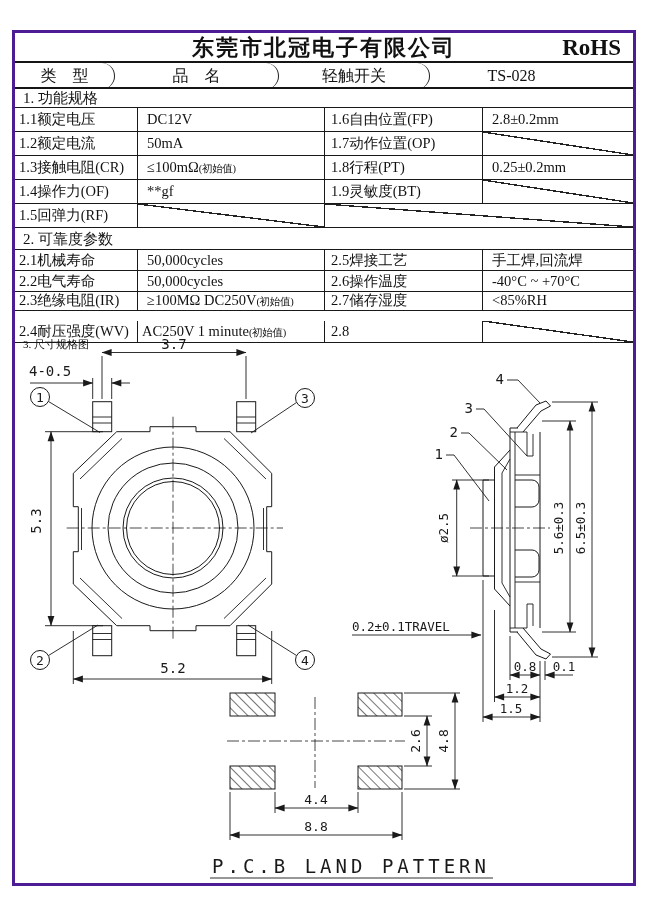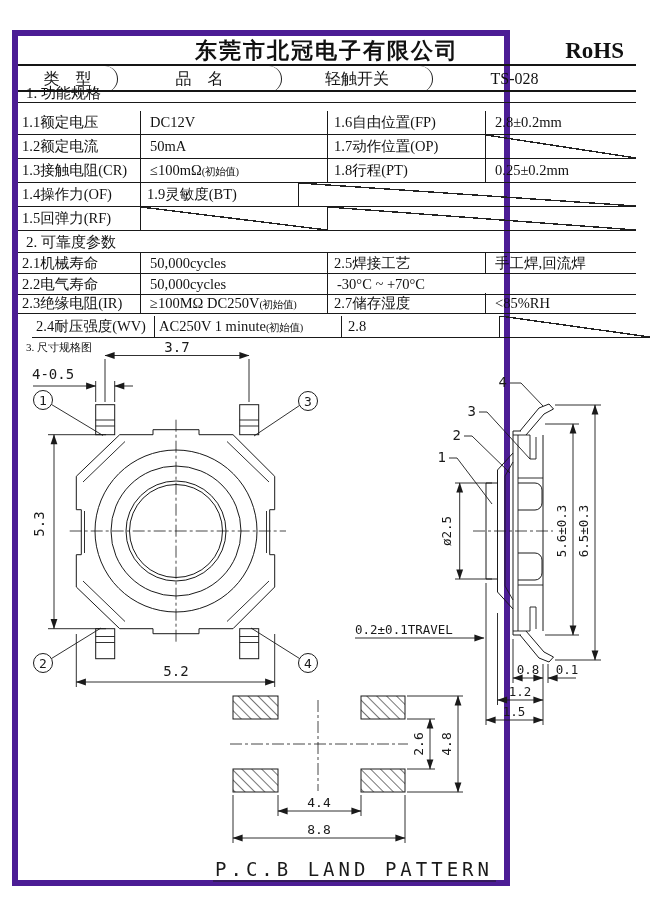--- a/index.html
+++ b/index.html
@@ -1,46 +1,46 @@
 <!DOCTYPE html>
 <html><head>
 <meta charset="utf-8">
 <style>
   html,body{margin:0;padding:0;background:#fff;}
   .page{position:relative;width:650px;height:919px;background:#fff;color:#111;
         font-family:"Liberation Serif",serif;overflow:hidden;}
-  .frame{position:absolute;left:12px;top:30px;width:498px;height:856px;
-         border:6px solid #4c1d95;box-sizing:border-box;}
+  .frame{position:absolute;left:12px;top:30px;width:624px;height:856px;
+         border:3px solid #4c1d95;box-sizing:border-box;}
   .row{position:absolute;left:0;width:618px;box-sizing:border-box;}
   
   .title-row{top:0;height:30px;border-bottom:2px solid #151515;}
   .company{position:absolute;left:0;right:0;top:0;height:30px;line-height:30px;
            text-align:center;font-size:22px;font-weight:bold;letter-spacing:2px;}
   .rohs{position:absolute;right:12px;top:0;height:30px;line-height:30px;
         font-size:23px;font-weight:bold;font-family:"Liberation Serif",serif;}
   
   .type-row{top:30px;height:26px;border-bottom:2px solid #151515;display:flex;}
   .type-row .td{height:26px;line-height:25px;font-size:16px;text-align:center;border-radius:13px;}
   
   .td{box-sizing:border-box;border-right:1px solid #191919;overflow:hidden;white-space:nowrap;}
   .td.last{border-right:none;}
   .sec{border-bottom:1px solid #191919;font-size:15px;padding-left:8px;box-sizing:border-box;}
-  .sec1{top:48px;height:19px;line-height:18px;}
+  .sec1{top:56px;height:19px;line-height:18px;}
   .sec2{top:195px;height:22px;line-height:22px;}
   .tbl{display:flex;border-bottom:1px solid #191919;}
   .t1 .td,.t2 .td{font-size:14.5px;}
   .c1{width:123px;padding-left:4px;}
   .c2{width:187px;padding-left:9px;}
   .c3{width:158px;padding-left:6px;}
   .c4{width:150px;padding-left:9px;flex:1;}
   .t1{height:24px;} .t1 .td{line-height:23px;}
   .t2{height:21px;} .t2 .td{line-height:20px;}
   .t2h{height:22px;} .t2h .td{line-height:21px;}
   .r11{top:75px;} .r12{top:99px;} .r13{top:123px;} .r14{top:147px;} .r15{top:171px;}
-  .r21{top:217px;} .r22{top:238px;} .r23{top:257px;} .r24{top:280px;height:22px;margin-left:14px;}
+  .r21{top:217px;} .r22{top:238px;} .r23{top:257px;} .r24{top:288px;height:22px;}
   .note{font-size:10.5px;letter-spacing:-0.3px;}
   .diag{background:linear-gradient(to top right,
         transparent calc(50% - 0.7px), #222 calc(50% - 0.7px),
         #222 calc(50% + 0.7px), transparent calc(50% + 0.7px));}
   
   .drawing{top:302px;height:547px;}
   .sec3{position:absolute;left:8px;top:2px;font-size:11px;}
   .dwg-svg{position:absolute;left:0;top:0;}
   svg text{fill:#1a1a1a;font-family:"DejaVu Sans Mono",monospace;}
   .ln{stroke:#1a1a1a;stroke-width:1;fill:none;}
@@ -83,41 +83,43 @@
       <div class="td c4 last diag"></div>
     </div>
     <div class="row tbl t1 r13">
       <div class="td c1">1.3接触电阻(CR)</div>
       <div class="td c2"><span>≤100mΩ</span><span class="note">(初始值)</span></div>
       <div class="td c3">1.8行程(PT)</div>
       <div class="td c4 last">0.25±0.2mm</div>
     </div>
     <div class="row tbl t1 r14">
       <div class="td c1">1.4操作力(OF)</div>
+      <div class="td c2"><span>**gf</span></div>
       <div class="td c3">1.9灵敏度(BT)</div>
       <div class="td c4 last diag"></div>
     </div>
     <div class="row tbl t1 r15">
       <div class="td c1">1.5回弹力(RF)</div>
       <div class="td c2 diag"></div>
       <div class="td c4 last diag"></div>
     </div>
 
     <div class="row sec sec2">2.  可靠度参数</div>
 
     <div class="row tbl t2 r21">
       <div class="td c1">2.1机械寿命</div>
       <div class="td c2"><span>50,000cycles</span></div>
       <div class="td c3">2.5焊接工艺</div>
       <div class="td c4 last">手工焊,回流焊</div>
     </div>
     <div class="row tbl t2 r22">
       <div class="td c1">2.2电气寿命</div>
       <div class="td c2"><span>50,000cycles</span></div>
-      <div class="td c4 last">-30°C ~ +70°C</div>
+      <div class="td c3">2.6操作温度</div>
+      <div class="td c4 last">-40°C ~ +70°C</div>
     </div>
     <div class="row tbl t2 r23">
       <div class="td c1">2.3绝缘电阻(IR)</div>
       <div class="td c2"><span>≥100MΩ  DC250V</span><span class="note">(初始值)</span></div>
       <div class="td c3">2.7储存湿度</div>
       <div class="td c4 last">&lt;85%RH</div>
     </div>
     <div class="row tbl t2 t2h r24">
       <div class="td c1">2.4耐压强度(WV)</div>
       <div class="td c2" style="padding-left:4px"><span>AC250V 1 minute</span><span class="note">(初始值)</span></div>

